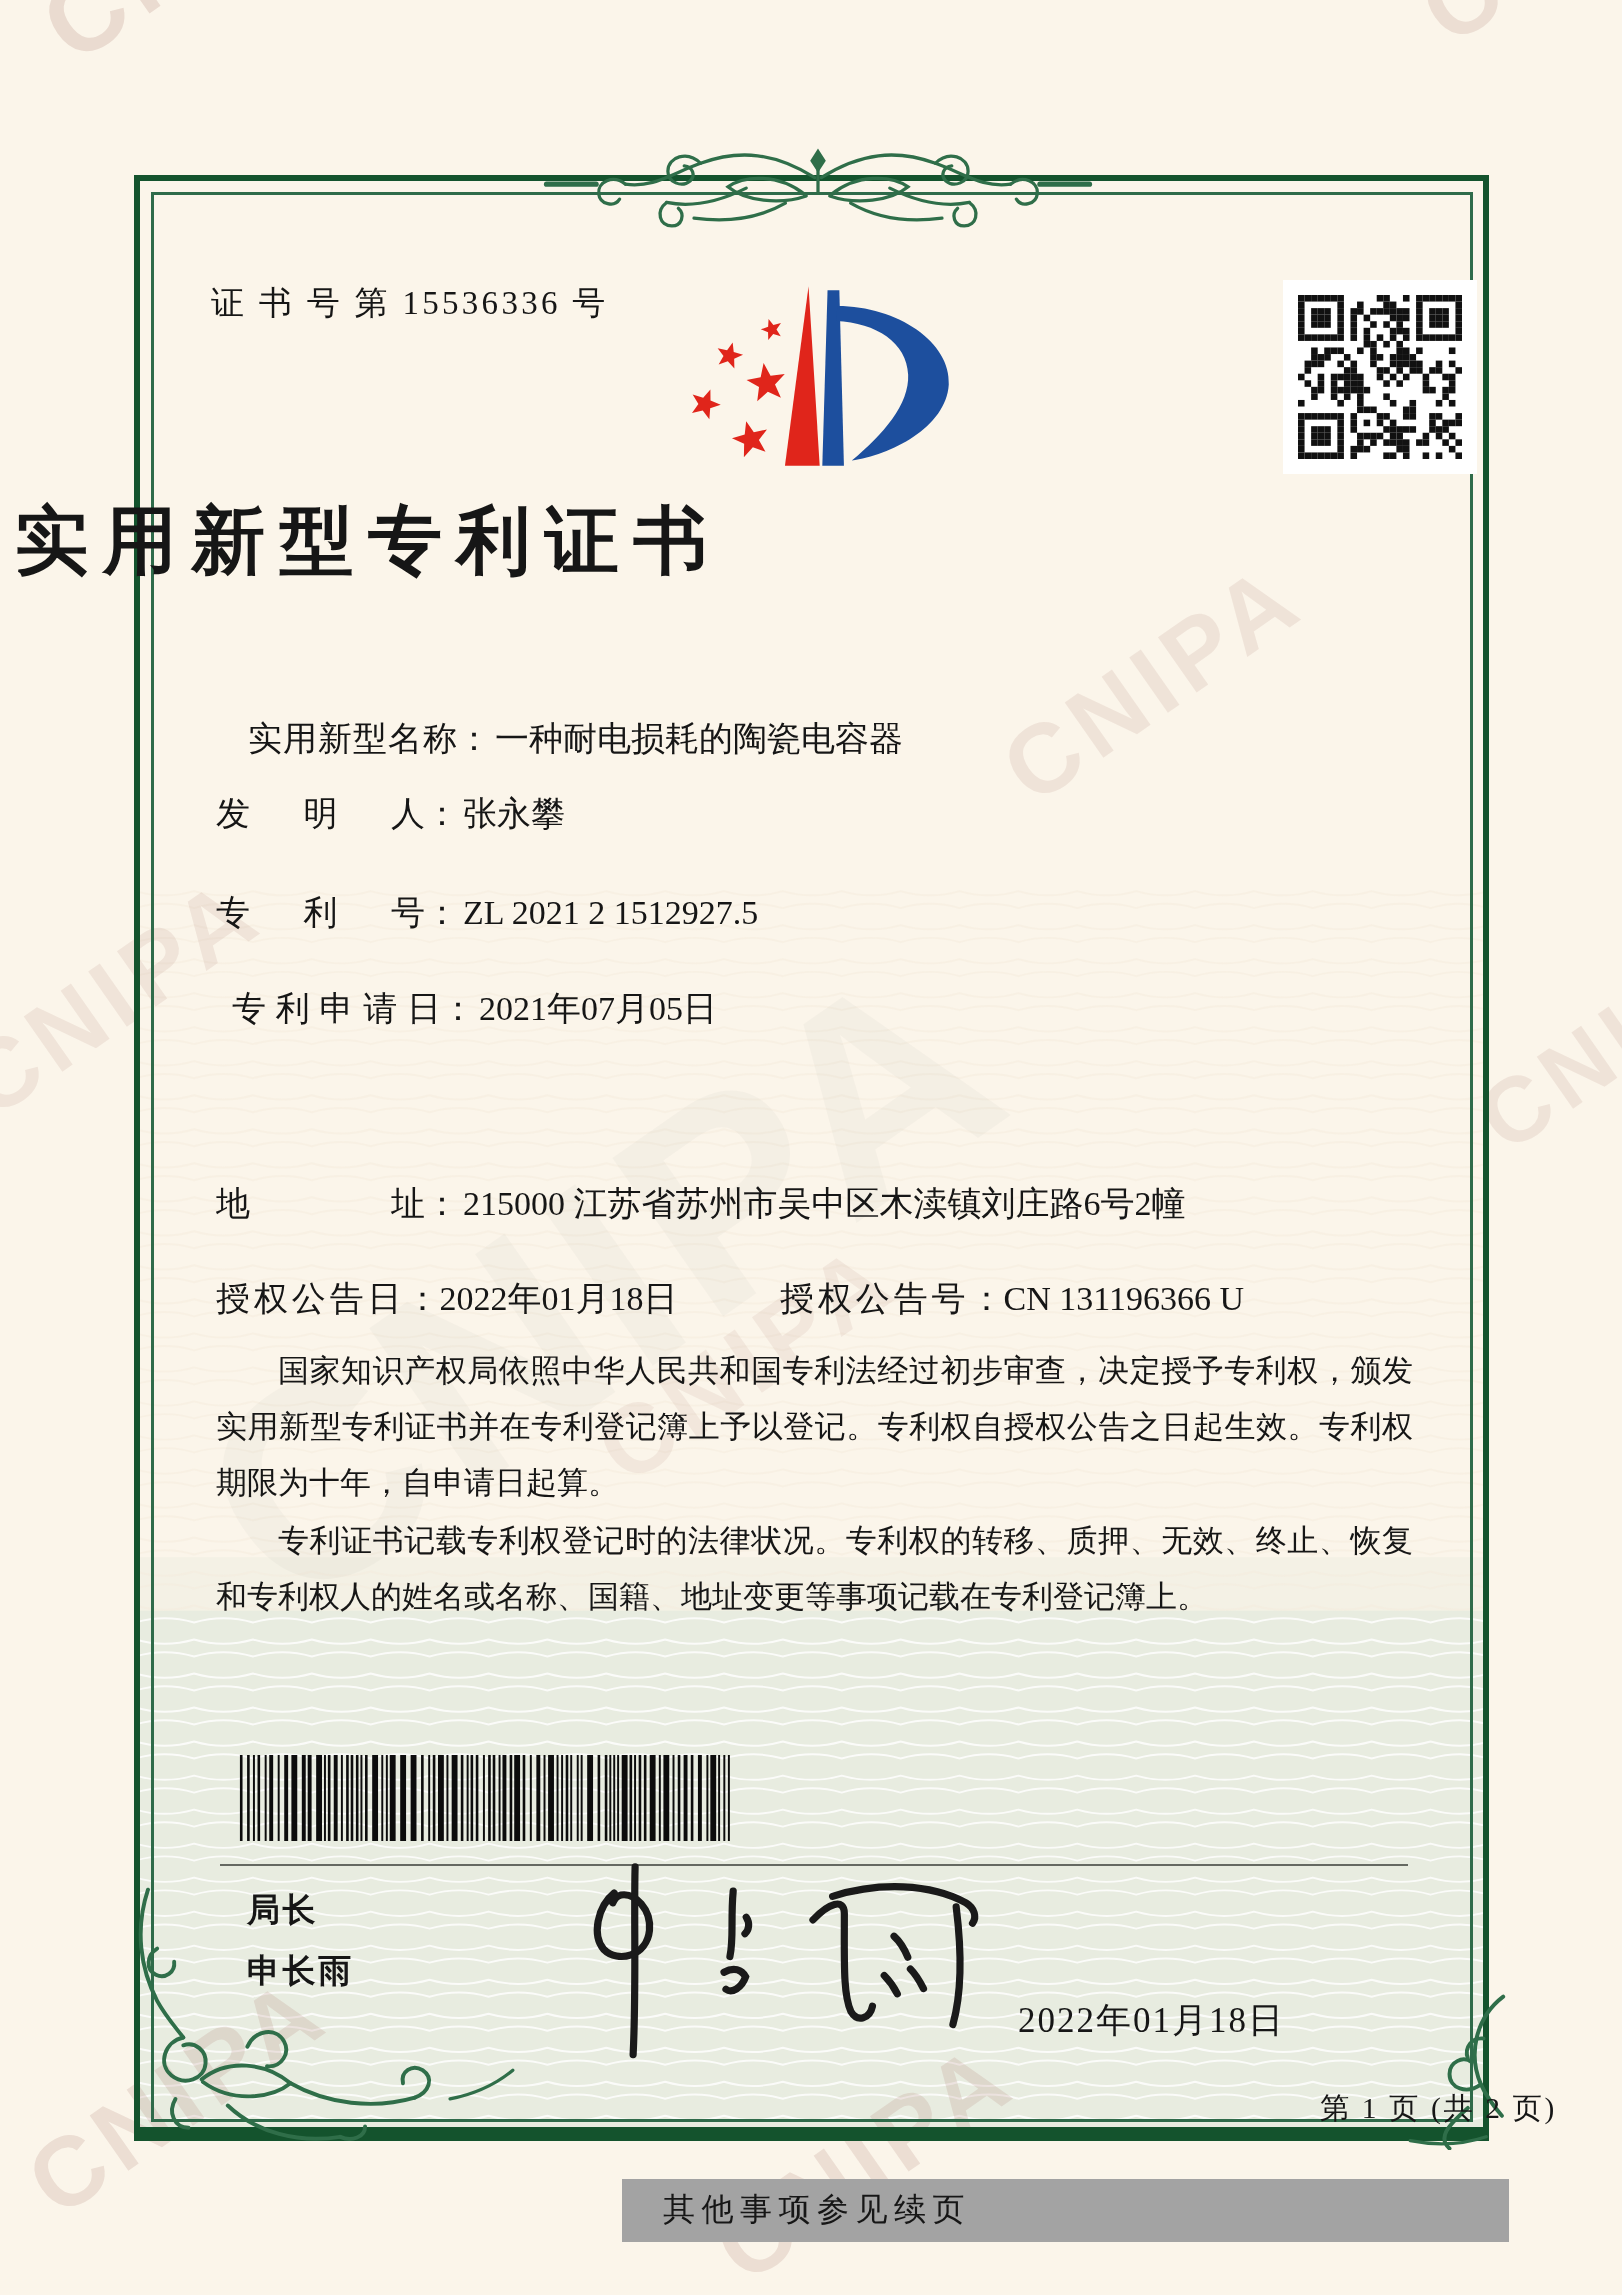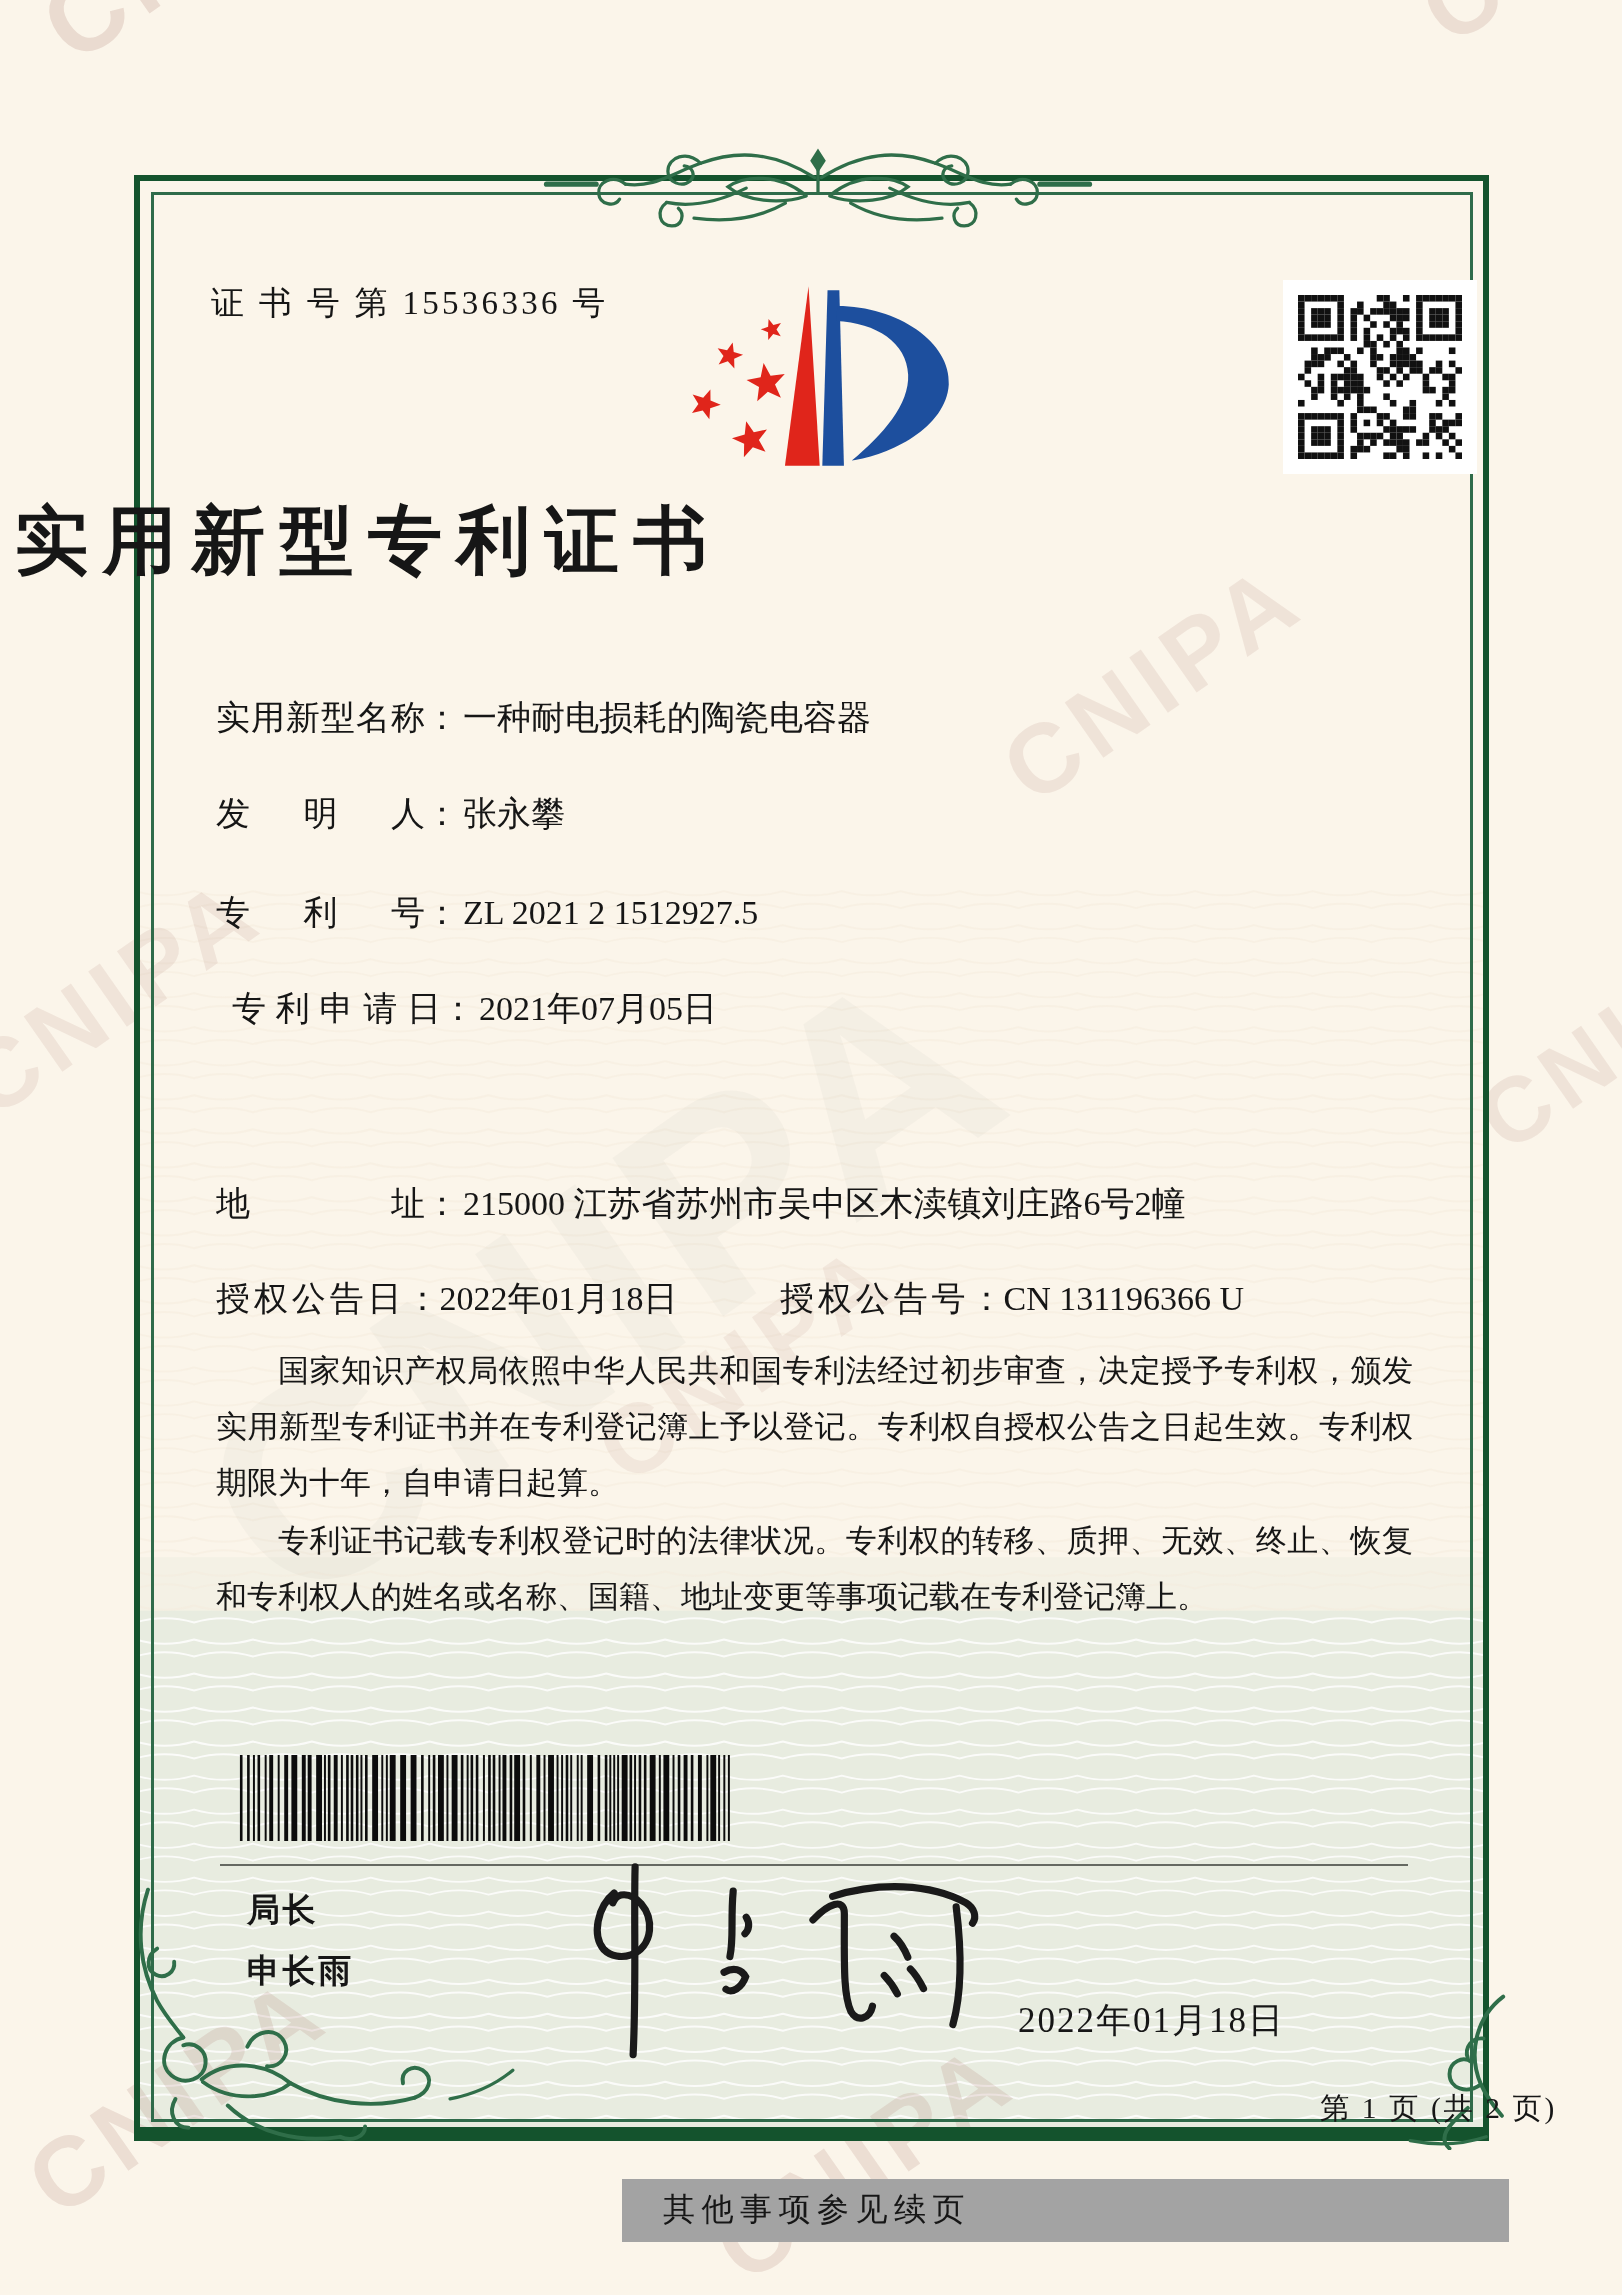--- a/index.html
+++ b/index.html
@@ -546,21 +546,21 @@
       <rect x="130" y="240" width="10" height="10" fill="#111"></rect>
       <rect x="140" y="240" width="10" height="10" fill="#111"></rect>
       <rect x="160" y="240" width="10" height="10" fill="#111"></rect>
       <rect x="190" y="240" width="10" height="10" fill="#111"></rect>
       <rect x="210" y="240" width="10" height="10" fill="#111"></rect>
       <rect x="240" y="240" width="10" height="10" fill="#111"></rect>
     </svg>
 
   <div class="title">实用新型专利证书</div>
 
-  <div class="field" style="top:695px;">
+  <div class="field" style="top:716px;margin-left:32px;">
     <span class="flabel">实用新型名称</span><span class="fcolon">：</span><span class="fvalue">一种耐电损耗的陶瓷电容器</span>
   </div>
   <div class="field" style="top:791px;">
     <span class="flabel">发明人</span><span class="fcolon">：</span><span class="fvalue">张永攀</span>
   </div>
   <div class="field" style="top:890px;">
     <span class="flabel">专利号</span><span class="fcolon">：</span><span class="fvalue">ZL 2021 2 1512927.5</span>
   </div>
   <div class="field" style="top:986px;margin-left:16px;">
     <span class="flabel">专利申请日</span><span class="fcolon"></span><span class="fcolon">：</span><span class="fvalue">2021年07月05日</span>

